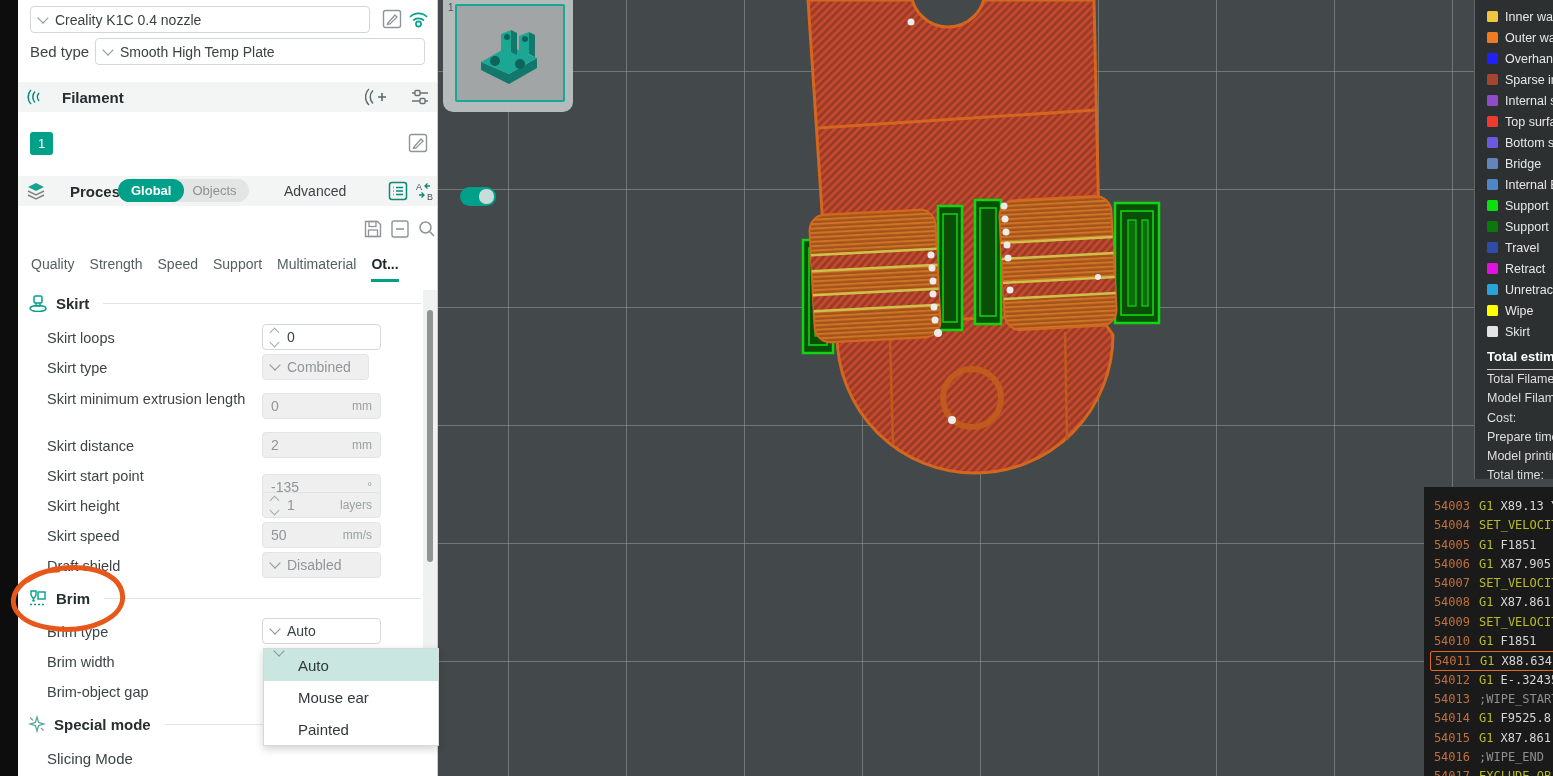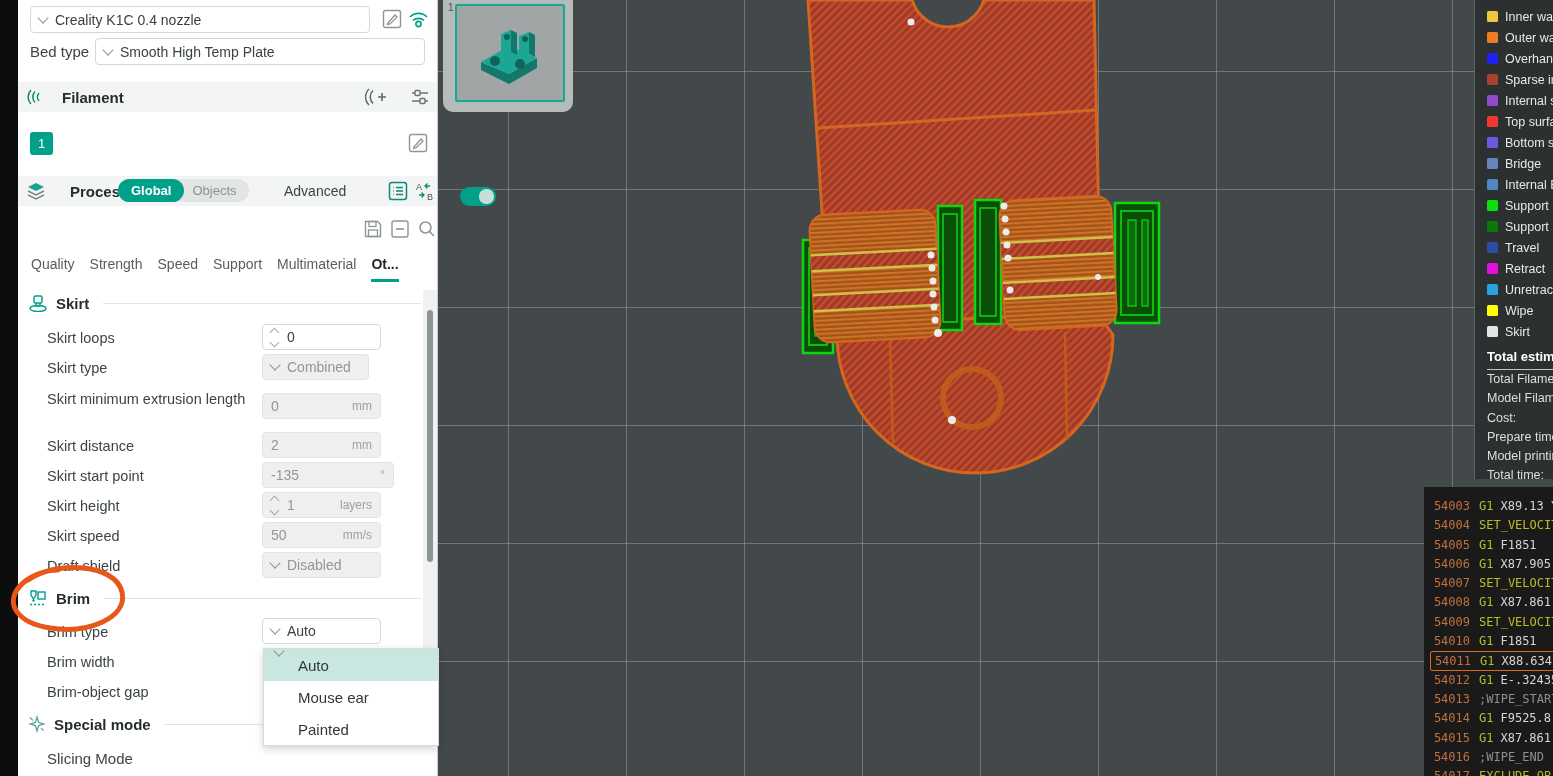--- a/index.html
+++ b/index.html
@@ -455,21 +455,21 @@
     <span class="unit">mm</span>
   </div>
 
   <div class="lbl abs" style="left:29px;top:437px">Skirt distance</div>
   <div class="ctl dis abs" style="left:244px;top:432px;width:119px">
     <span>2</span>
     <span class="unit">mm</span>
   </div>
 
   <div class="lbl abs" style="left:29px;top:467px">Skirt start point</div>
-  <div class="ctl dis abs" style="left:244px;top:462px;width:132px">
+  <div class="ctl dis abs" style="left:244px;top:474px;width:119px">
     <span>-135</span>
     <span class="unit">°</span>
   </div>
 
   <div class="lbl abs" style="left:29px;top:497px">Skirt height</div>
   <div class="ctl dis abs" style="left:244px;top:492px;width:119px">
     <span class="spin">
         <i class="u"></i>
         <i class="d"></i>
       </span>

